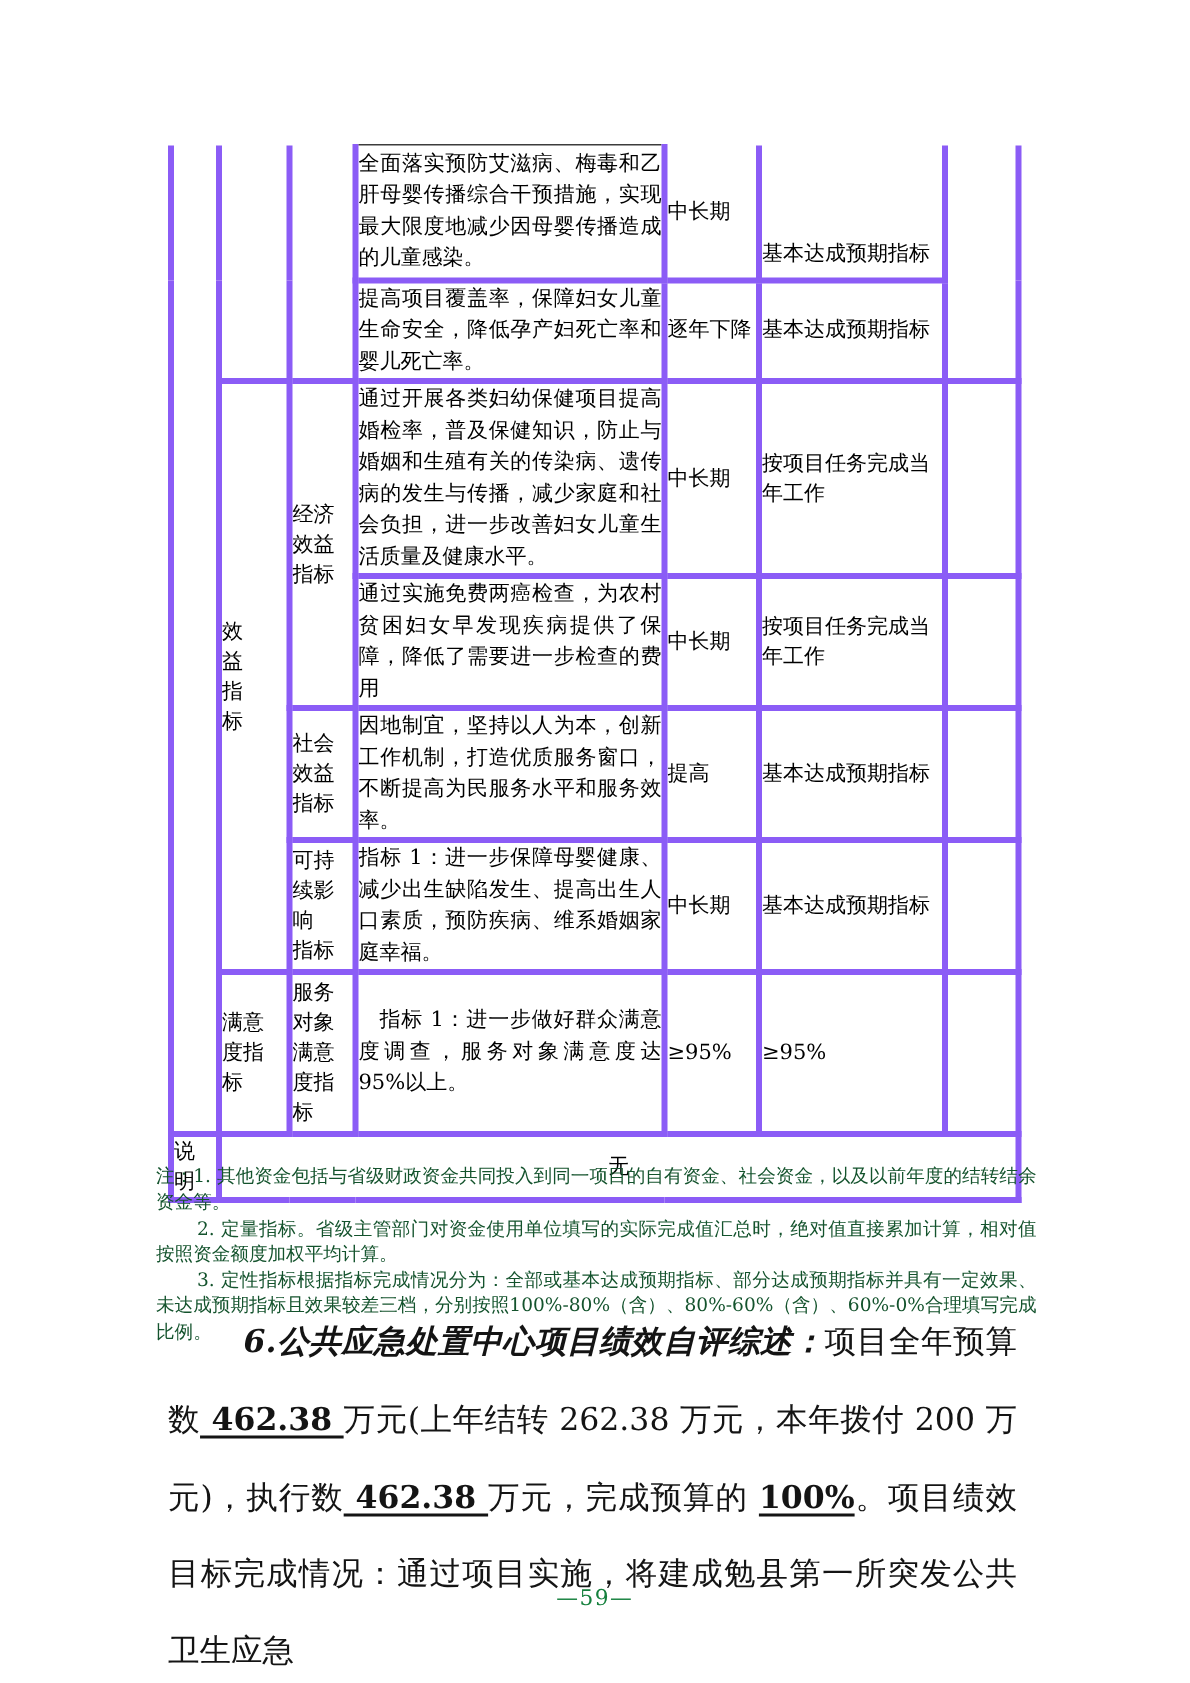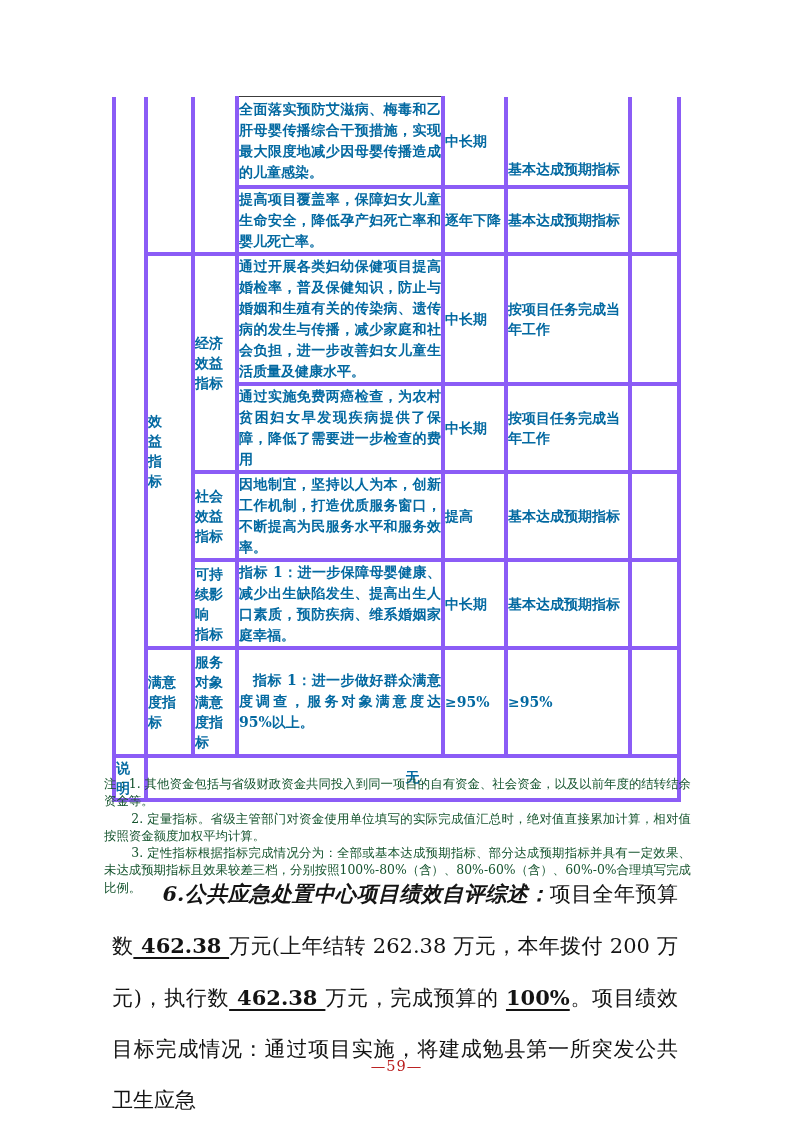--- a/index.html
+++ b/index.html
@@ -14,22 +14,21 @@
     background:#ffffff;
     overflow:hidden;
   }
   
   table.perf{
     position:absolute;left:112px;top:96px;
     width:565px;
     border-collapse:collapse;
     table-layout:fixed;
     font-size:14px;
-    color:#0369a1;
-    font-weight:bold;
+    color:#000000;
   }
   table.perf td{
     border:4px solid #8b5cf6;
     vertical-align:middle;
     padding:0;
     overflow:hidden;
   }
   
   table.perf tr.r1 td{border-top:none;}
   table.perf tr.r1 td.desc{border-top:1px solid #3c3c3c;}
@@ -70,21 +69,21 @@
     color:#141414;
   }
   .summary .b{font-weight:bold;font-style:italic;}
   .summary .u{text-decoration:underline;text-underline-offset:4px;font-weight:bold;}
   
   .pagenum{
     position:absolute;left:0;top:1058px;width:793px;
     text-align:center;
     font-size:14.5px;
     letter-spacing:1px;
-    color:#b91c1c;
+    color:#15803d;
   }
 </style>
 </head>
 <body>
 
 <div class="page">
 
   <table class="perf">
     <colgroup>
       <col style="width:32px">

